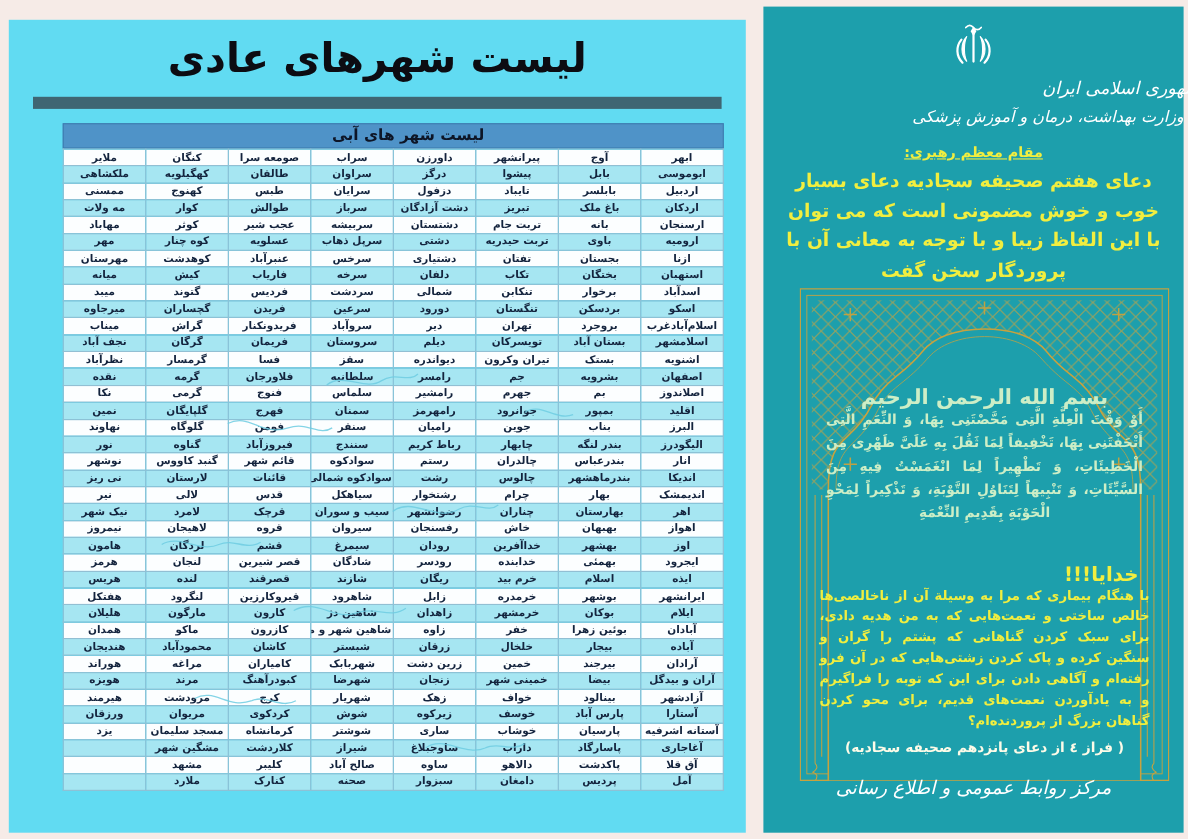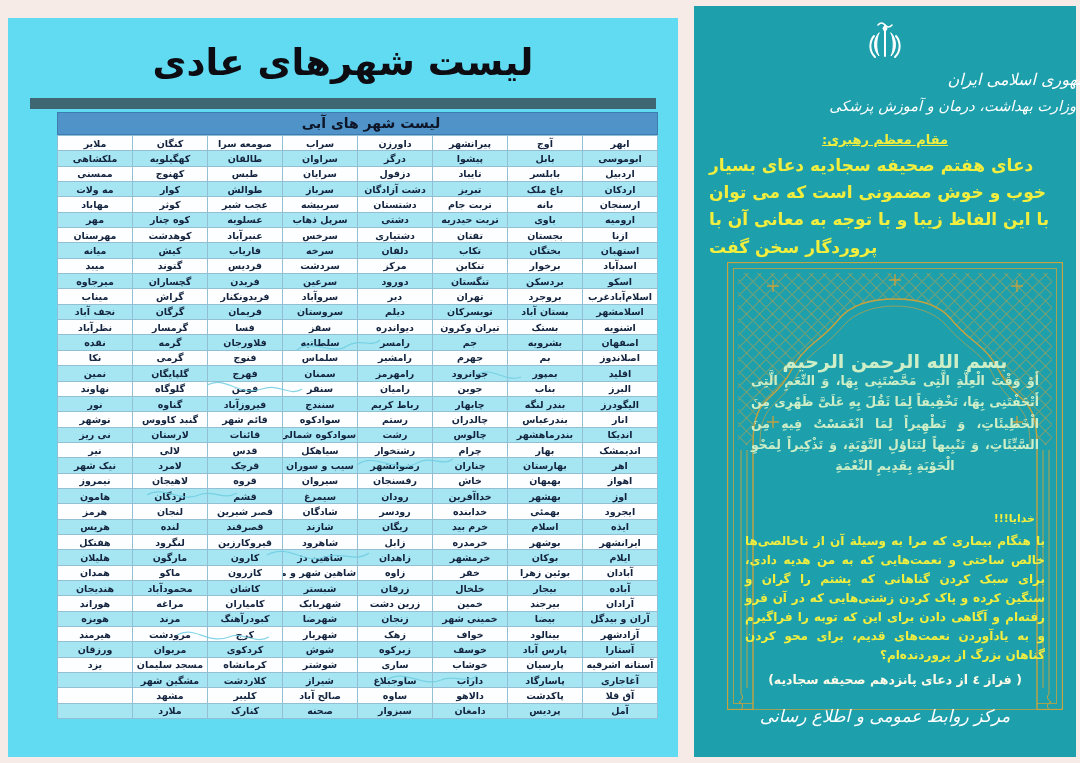--- a/index.html
+++ b/index.html
@@ -9,21 +9,21 @@
     font-family:"DejaVu Sans","Liberation Sans",sans-serif;
   }
   .page{position:relative;width:1080px;height:763px;}
 
   
   .left-panel{
     position:absolute;left:8px;top:18px;width:670px;height:739px;
     background:#61dbf2;
   }
   .main-title{
-    margin-top:16px;height:58px;line-height:58px;
+    margin-top:6px;height:58px;line-height:58px;
     text-align:center;font-size:37px;font-weight:bold;color:#0c0c12;
     direction:rtl;
   }
   .title-bar{
     height:11px;margin:6px 22px 0 22px;background:#3f6673;
   }
   .table-header{
     position:absolute;left:49px;top:94px;width:601px;height:23px;
     background:#4f93c8;border:1px solid #3c7cb0;box-sizing:border-box;
     text-align:center;line-height:21px;font-size:14px;font-weight:bold;
@@ -64,39 +64,39 @@
   .gov-line2{
     position:absolute;top:92px;left:0;width:100%;
     color:#ffffff;font-size:14.5px;font-family:"DejaVu Serif","Liberation Serif",serif;
     font-style:italic;
   }
   .leader-label{
     position:absolute;top:126px;left:0;width:100%;text-align:center;
     color:#f1ee3f;font-size:13px;font-weight:bold;text-decoration:underline;
   }
   .leader-quote{
-    position:absolute;top:146px;left:15px;width:352px;text-align:left;
+    position:absolute;top:146px;left:15px;width:352px;text-align:center;
     color:#f1ee3f;font-size:17px;font-weight:bold;line-height:1.6;
   }
   .frame{
     position:absolute;left:33px;top:256px;width:336px;height:448px;
   }
   .frame svg.frame-art{position:absolute;left:0;top:0;}
   .bismillah{
     position:absolute;top:88px;left:0;width:100%;text-align:center;
     color:#cdeec6;font-size:19px;font-weight:bold;
   }
   .arabic-prayer{
     position:absolute;top:108px;right:24px;width:288px;
     color:#cdeec6;font-size:12.5px;font-weight:bold;line-height:1.7;
     text-align:justify;text-align-last:center;
   }
   .khodaya{
     position:absolute;top:250px;right:28px;
-    color:#f1ee3f;font-size:11px;font-weight:bold;
+    color:#f1ee3f;font-size:18px;font-weight:bold;
   }
   .persian-translation{
     position:absolute;top:270px;right:18px;width:300px;
     color:#f1ee3f;font-size:12px;font-weight:bold;line-height:1.58;
     text-align:justify;text-align-last:right;
   }
   .faraz-note{
     position:absolute;top:410px;left:0;width:100%;text-align:center;
     color:#fdfbe8;font-size:12.5px;font-weight:bold;
   }
@@ -195,21 +195,21 @@
               <td>دلفان</td>
               <td>سرخه</td>
               <td>فاریاب</td>
               <td>کیش</td>
               <td>میانه</td>
             </tr>
             <tr>
               <td>اسدآباد</td>
               <td>برخوار</td>
               <td>تنکابن</td>
-              <td>مرکز</td>
+              <td>شمالی</td>
               <td>سردشت</td>
               <td>فردیس</td>
               <td>گتوند</td>
               <td>میبد</td>
             </tr>
             <tr>
               <td>اسکو</td>
               <td>بردسکن</td>
               <td>تنگستان</td>
               <td>دورود</td>

